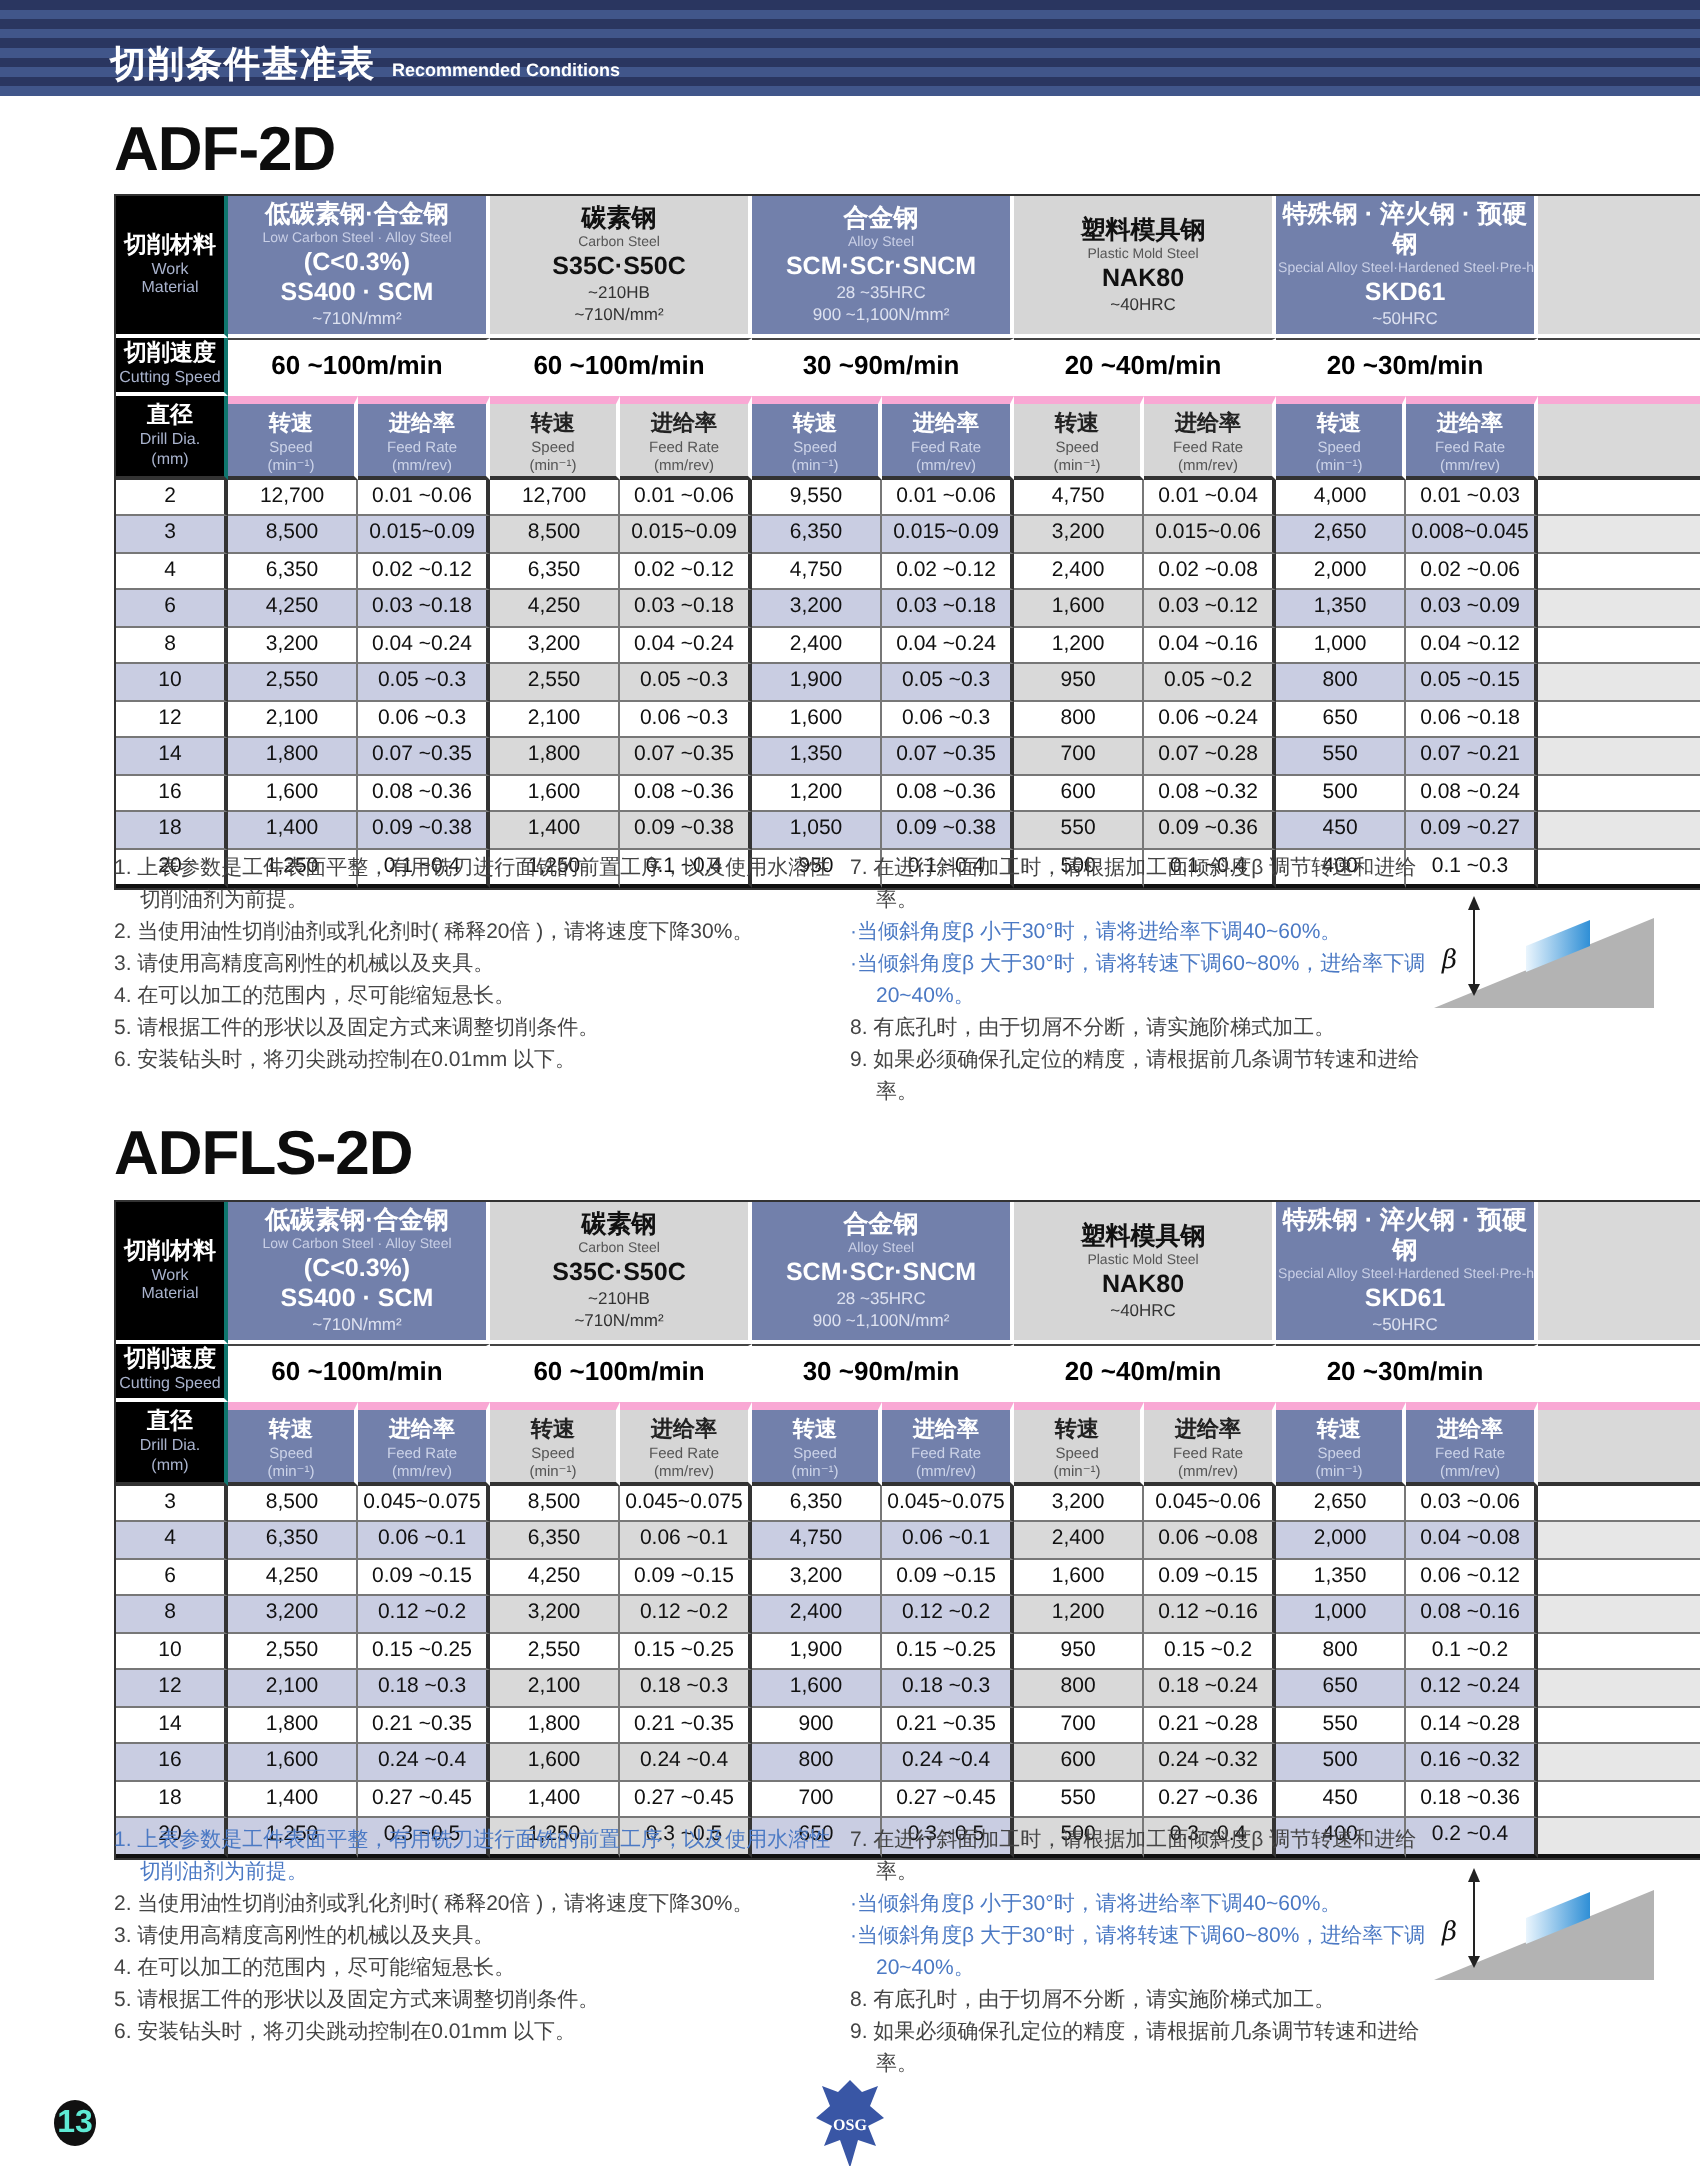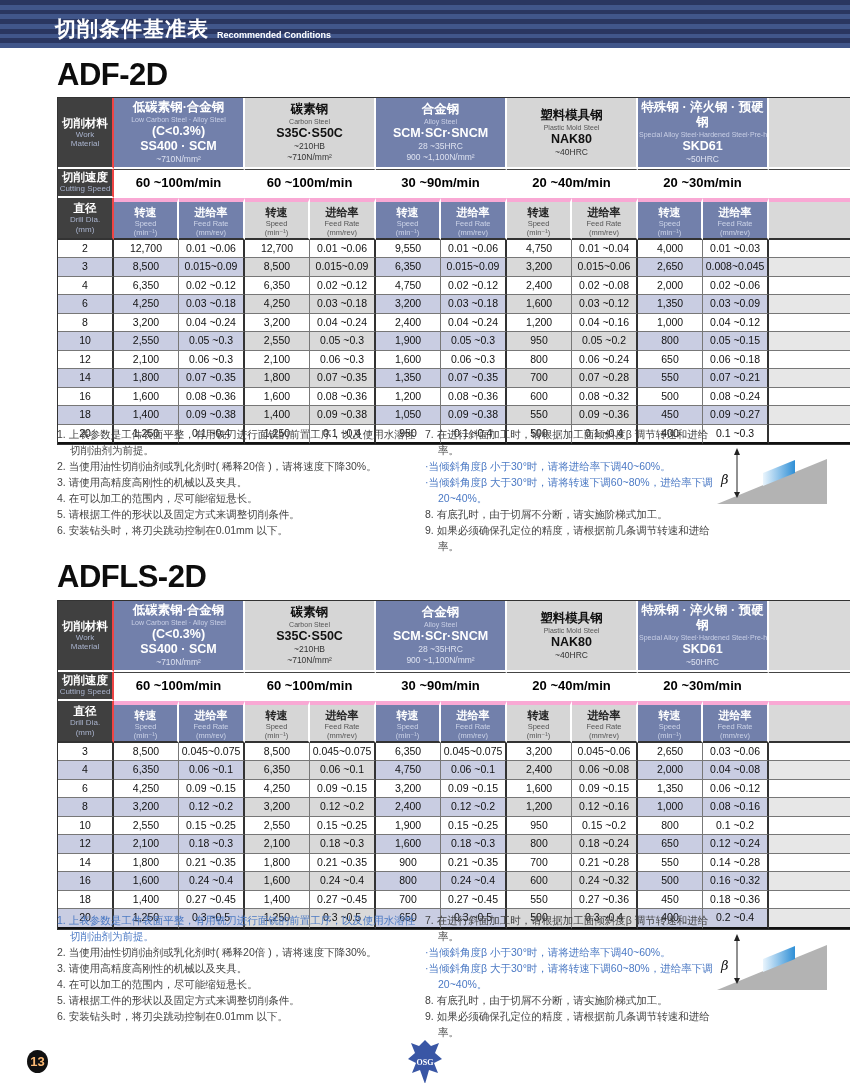--- a/index.html
+++ b/index.html
@@ -4,35 +4,35 @@
 <style>
   * { box-sizing: border-box; margin: 0; padding: 0; }
   html,body { background:#fff; }
   body { width:850px; height:1083px; font-family:"Liberation Sans","DejaVu Sans",sans-serif; position:relative; overflow:hidden; }
   .page { position:relative; width:850px; height:1083px; background:#fff; overflow:hidden; }
 
   
   .banner { position:absolute; left:0; top:0; width:850px; height:48px;
     background:repeating-linear-gradient(180deg,#2a3660 0px,#2a3660 4.8px,#41568a 4.8px,#41568a 9.6px);
     display:flex; align-items:flex-end; padding:0 0 7px 55px; }
-  .banner-title { color:#fff; font-size:21px; font-weight:bold; letter-spacing:1px; line-height:1;font-family:Liberation Mono, monospace; }
+  .banner-title { color:#fff; font-size:18px; font-weight:bold; letter-spacing:1px; line-height:1; }
   .banner-sub { color:#fff; font-size:9px; font-weight:bold; margin:0 0 1px 8px; line-height:1; }
 
   
   .prod-title { position:absolute; left:57px; font-size:31px; font-weight:bold; color:#0d0d0d; letter-spacing:-0.5px; line-height:34px; }
   #title-0 { top:58px; } #title-1 { top:560px; }
 
   
   .tbl-mount { position:absolute; left:57px; }
   #table-mount-0 { top:97px; } #table-mount-1 { top:600px; }
   table.cond-table { border-collapse:separate; border-spacing:0; table-layout:fixed; width:793px; border:1px solid #333; }
   td { text-align:center; vertical-align:middle; overflow:hidden; }
 
   
-  .navy-cell { background:#404040; border-right:2px solid #ef4444; border-bottom:2px solid #fff; }
+  .navy-cell { background:#000000; border-right:2px solid #0f766e; border-bottom:2px solid #fff; }
   .navy-zh { color:#fff; font-weight:bold; font-size:11.5px; line-height:14px; }
   .navy-en { color:#a9b3cd; font-size:8px; line-height:9.5px; }
 
   .mat-row td { height:66px; }
   .mat-cell { border-right:2px solid #fff; border-bottom:2px solid #fff; padding:2px 1px; }
   .mat-cell.blue { background:#7280ab; }
   .mat-cell.gray { background:#d6d6d6; }
   .mat-zh { font-weight:bold; font-size:12.5px; line-height:15px; }
   .mat-en { font-size:7px; line-height:9px; white-space:nowrap; }
   .mat-big { font-weight:bold; font-size:12.5px; line-height:15px; }
@@ -80,21 +80,21 @@
   .notes-left { position:absolute; left:0; top:0; width:366px; }
   .notes-right { position:absolute; left:368px; top:0; width:300px; }
   .note-line { font-size:10.5px; line-height:16px; color:#444; padding-left:13px; text-indent:-13px; }
   .note-line.blue { color:#4b79c4; }
 
   
   .diagram { position:absolute; left:658px; top:20px; width:118px; height:64px; }
 
   
   .page-badge { position:absolute; left:27px; top:1050px; width:21px; height:23px; background:#111;
-    border-radius:50%; color:#fdba74; font-size:13px; font-weight:bold; display:flex; align-items:center; justify-content:center; }
+    border-radius:50%; color:#5eead4; font-size:16px; font-weight:bold; display:flex; align-items:center; justify-content:center; }
   .osg-logo { position:absolute; left:406px; top:1040px; width:38px; height:44px; }
 </style>
 </head>
 <body>
 
 <div class="page">
 
   <header class="banner">
     <span class="banner-title">切削条件基准表</span>
     <span class="banner-sub">Recommended Conditions</span>

